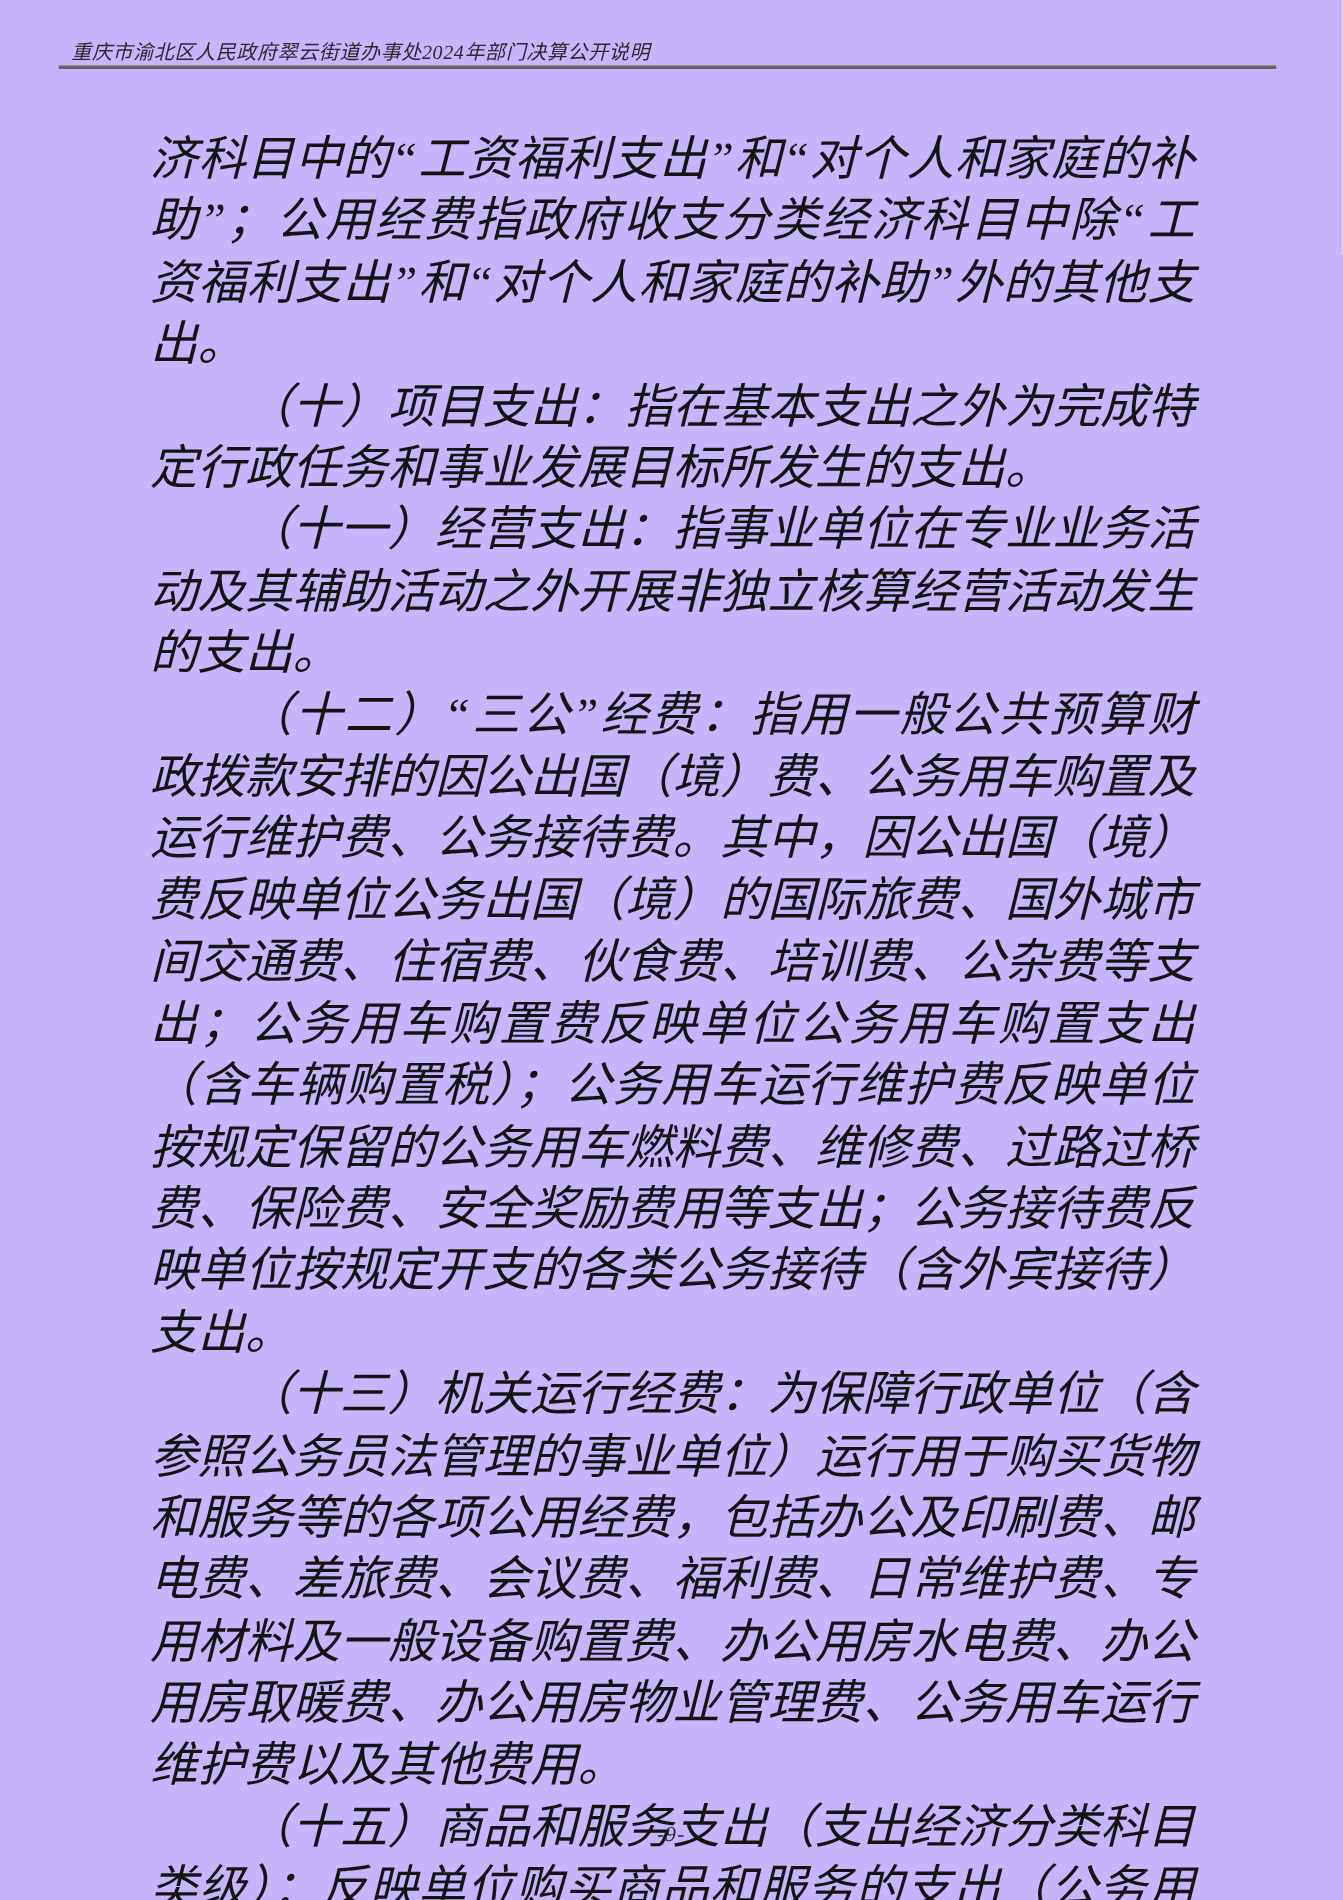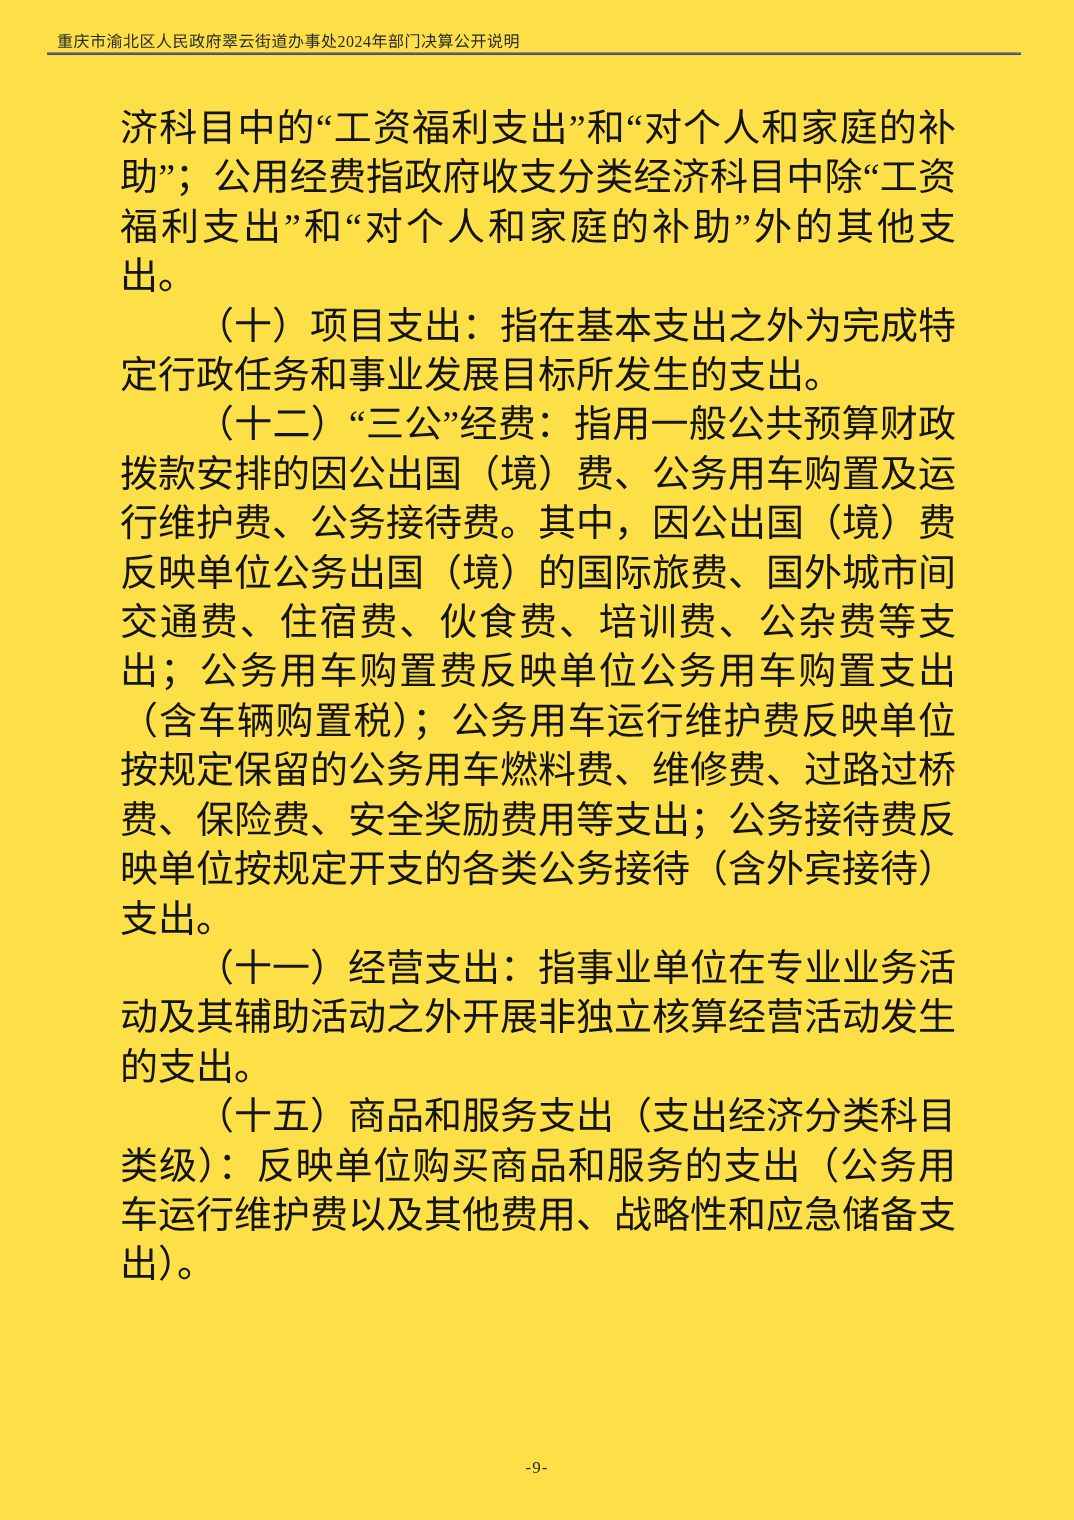--- a/index.html
+++ b/index.html
@@ -10,21 +10,22 @@
   body {
     height: 1520px;
     position: relative;
     font-family: "Liberation Serif", "DejaVu Serif", serif;
     color: #1c1c1c;
     overflow: hidden;
   }
   .page {
     position: absolute;
     inset: 0;
-    background: #fde047;
+    background: #c4b5fd;
+    font-style: italic;
   }
   .running-header {
     position: absolute;
     top: 28px;
     left: 57px;
     right: 53px;
     font-size: 16px;
     letter-spacing: 0.5px;
     color: #2a2a2a;
     white-space: nowrap;
@@ -72,20 +73,21 @@
 
 <div class="page">
 
   <div class="running-header">重庆市渝北区人民政府翠云街道办事处2024年部门决算公开说明</div>
 
   <div class="header-rule"></div>
 
   <div class="doc-body">
     <p class="continuation">济科目中的“工资福利支出”和“对个人和家庭的补助”；公用经费指政府收支分类经济科目中除“工资福利支出”和“对个人和家庭的补助”外的其他支出。</p>
     <p>（十）项目支出：指在基本支出之外为完成特定行政任务和事业发展目标所发生的支出。</p>
+    <p>（十一）经营支出：指事业单位在专业业务活动及其辅助活动之外开展非独立核算经营活动发生的支出。</p>
     <p>（十二）“三公”经费：指用一般公共预算财政拨款安排的因公出国（境）费、公务用车购置及运行维护费、公务接待费。其中，因公出国（境）费反映单位公务出国（境）的国际旅费、国外城市间交通费、住宿费、伙食费、培训费、公杂费等支出；公务用车购置费反映单位公务用车购置支出（含车辆购置税）；公务用车运行维护费反映单位按规定保留的公务用车燃料费、维修费、过路过桥费、保险费、安全奖励费用等支出；公务接待费反映单位按规定开支的各类公务接待（含外宾接待）支出。</p>
-    <p>（十一）经营支出：指事业单位在专业业务活动及其辅助活动之外开展非独立核算经营活动发生的支出。</p>
+    <p>（十三）机关运行经费：为保障行政单位（含参照公务员法管理的事业单位）运行用于购买货物和服务等的各项公用经费，包括办公及印刷费、邮电费、差旅费、会议费、福利费、日常维护费、专用材料及一般设备购置费、办公用房水电费、办公用房取暖费、办公用房物业管理费、公务用车运行维护费以及其他费用。</p>
     <p>（十五）商品和服务支出（支出经济分类科目类级）：反映单位购买商品和服务的支出（公务用车运行维护费以及其他费用、战略性和应急储备支出）。</p>
   </div>
 
   <div class="page-footer">-9-</div>
 
 </div>
 
 </body></html>

